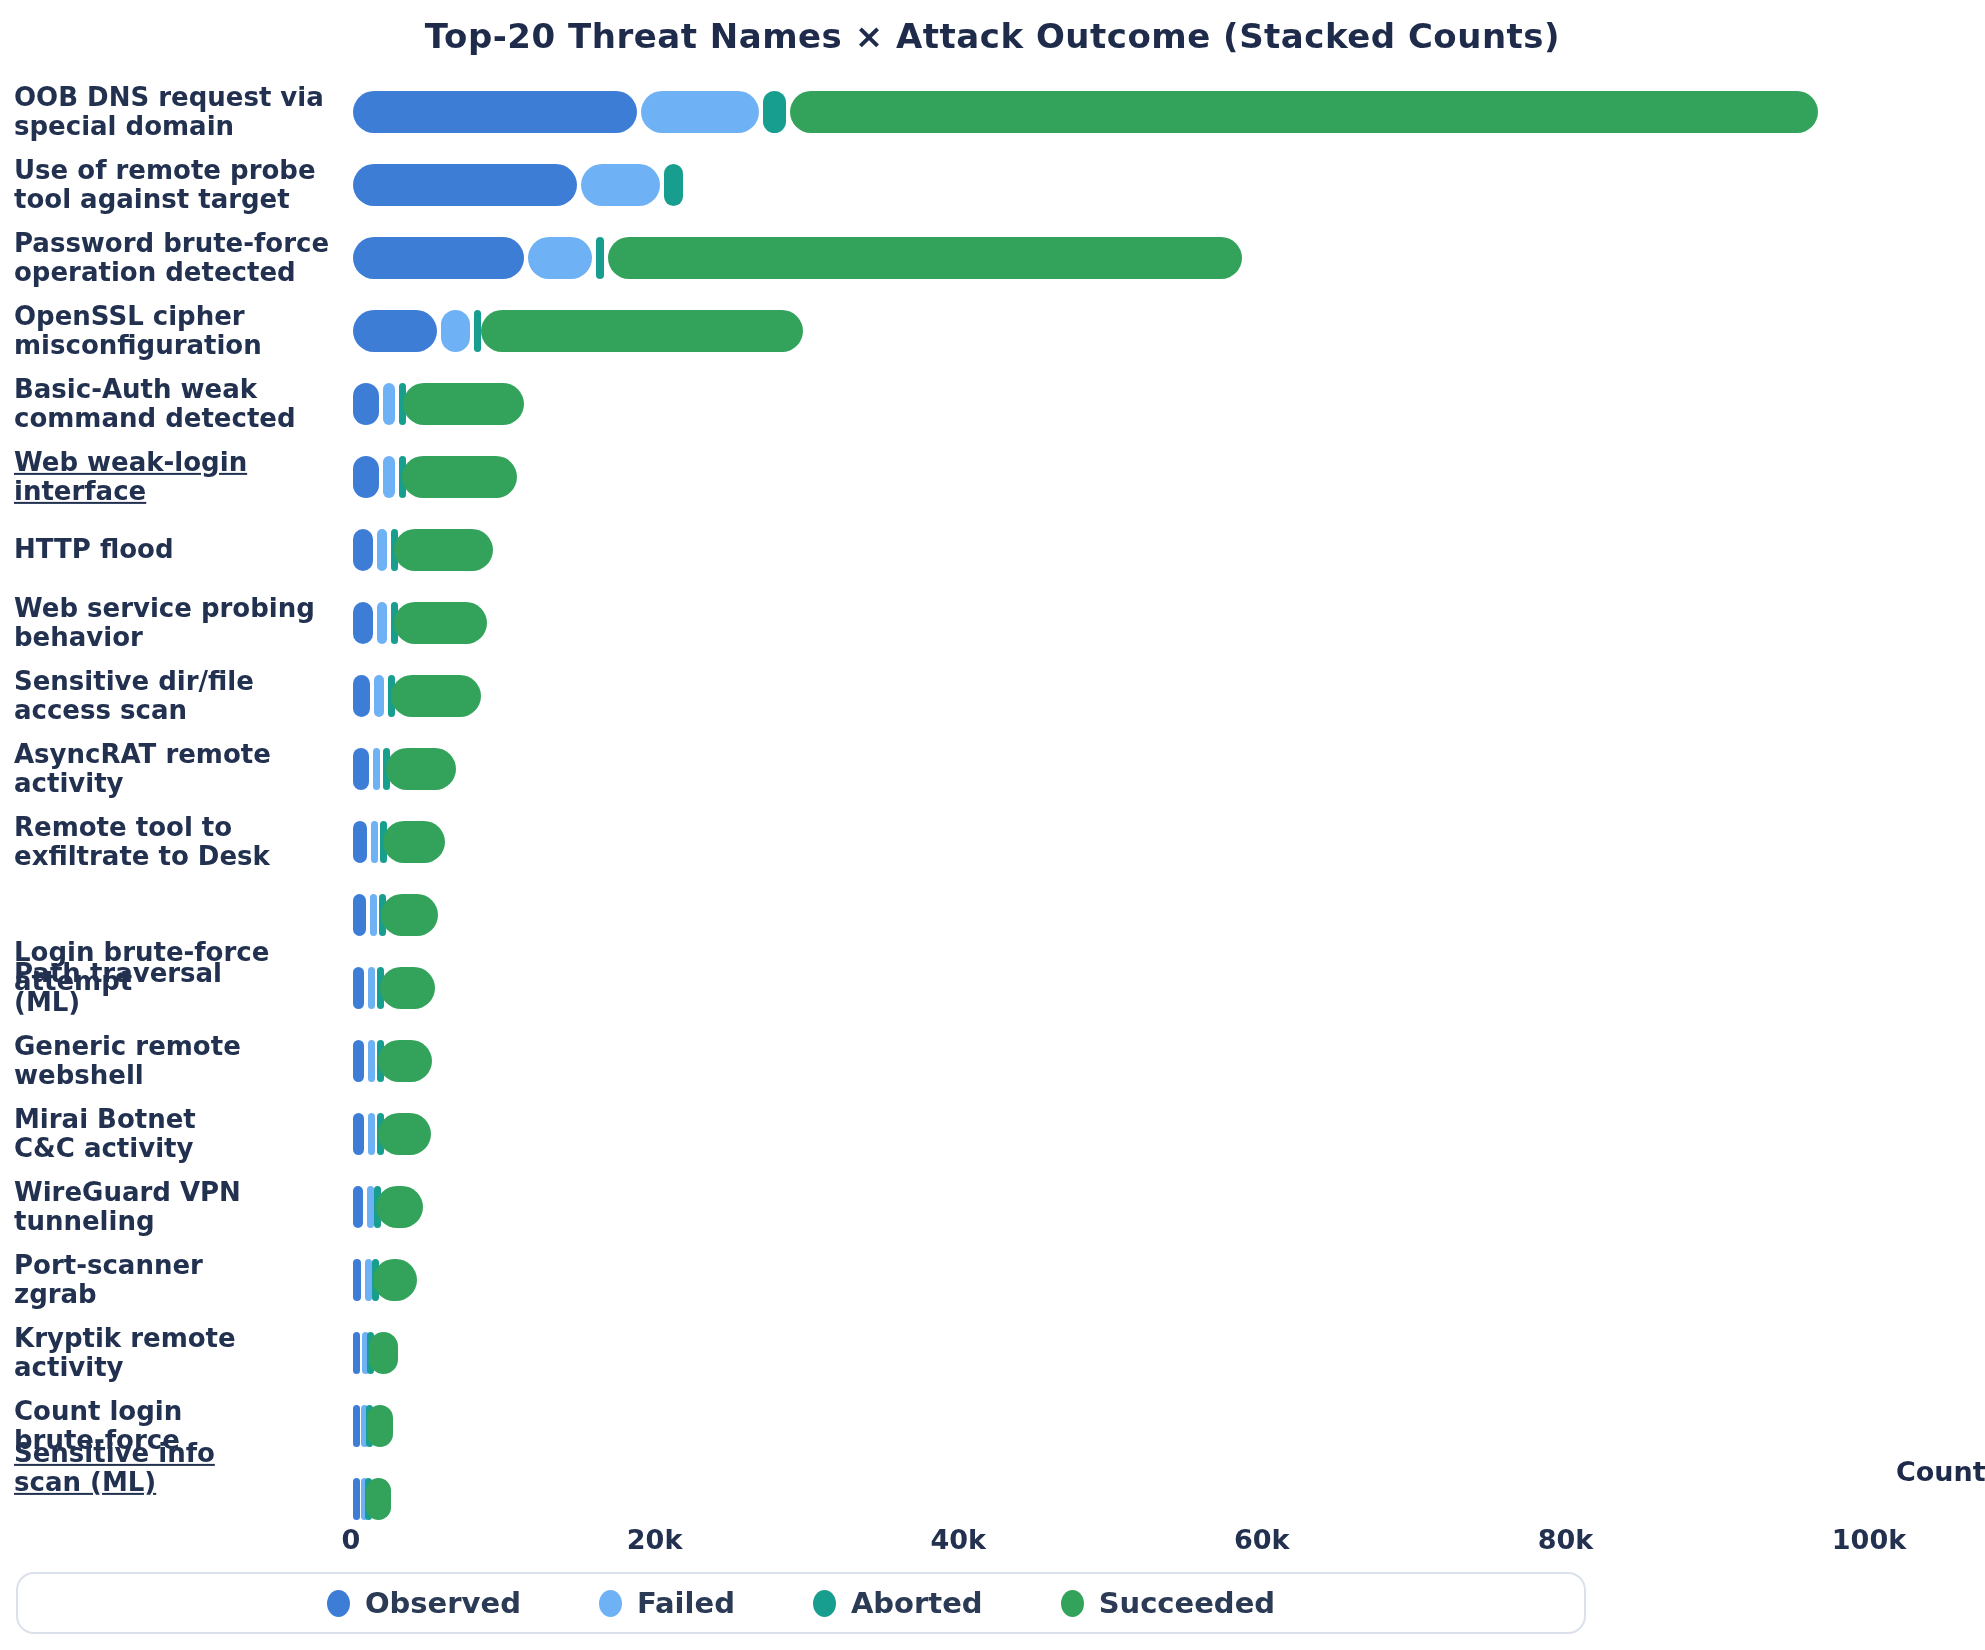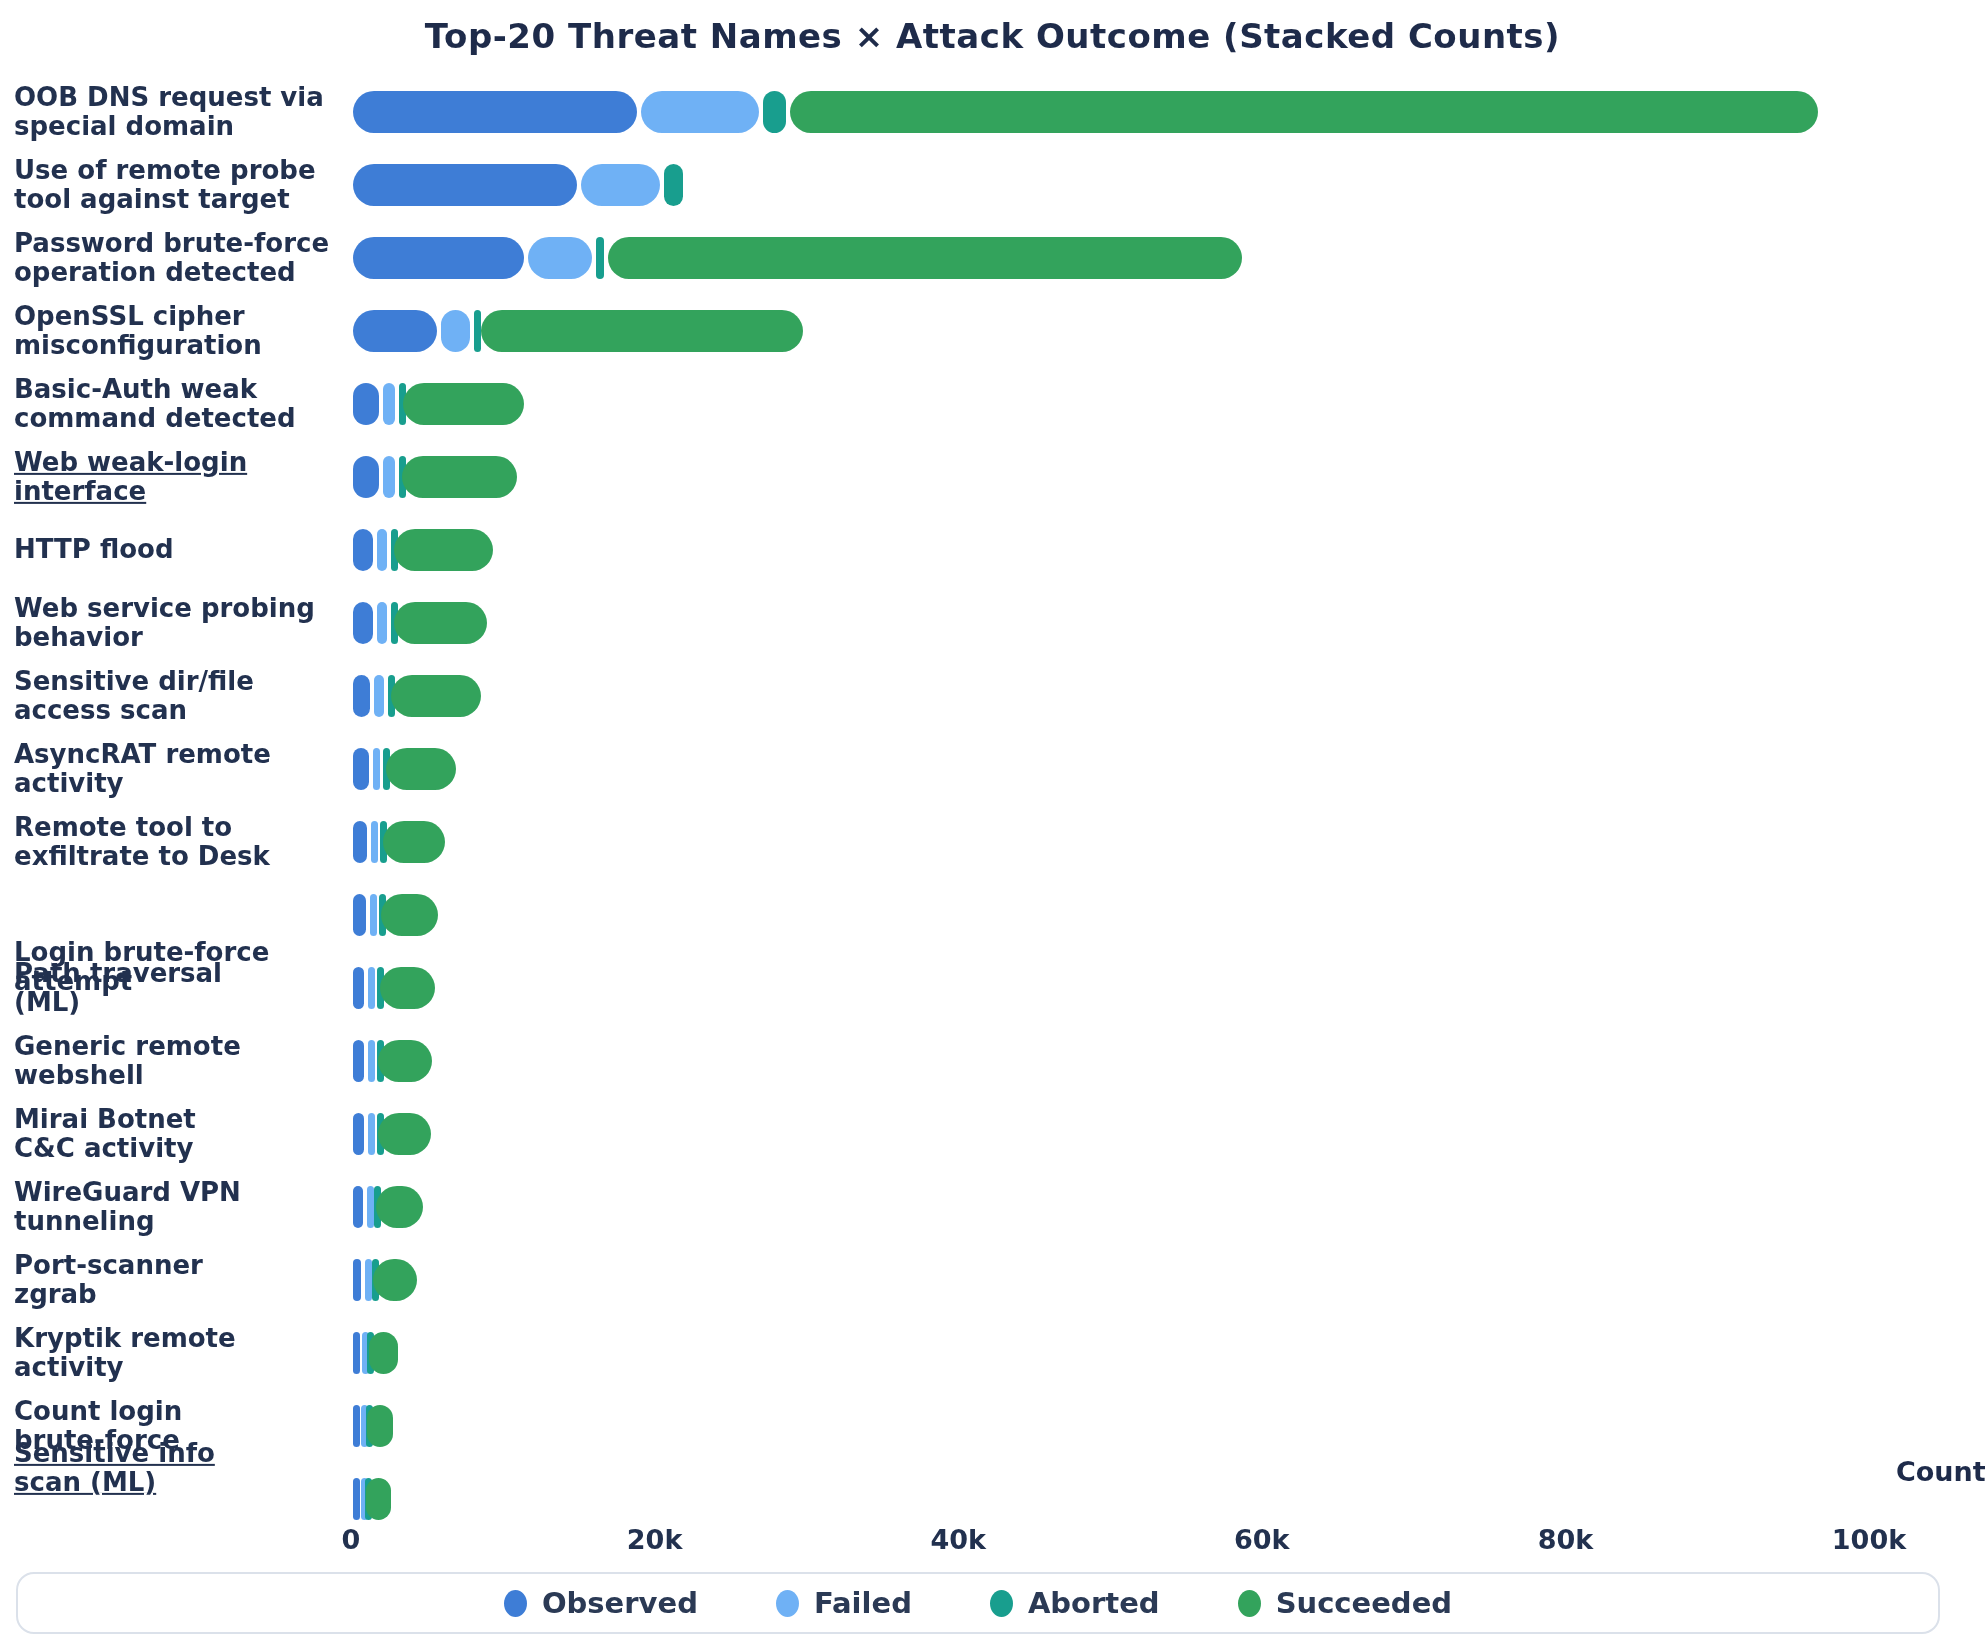--- a/index.html
+++ b/index.html
@@ -5,21 +5,21 @@
   html,body{margin:0;padding:0;background:#ffffff;}
   body{font-family:"DejaVu Sans","Liberation Sans",sans-serif;color:#22314f;}
   #chart{position:relative;width:1985px;height:1650px;background:#ffffff;overflow:hidden;}
   .title{position:absolute;top:16px;left:0;width:100%;text-align:center;
          font-size:34px;font-weight:700;letter-spacing:.5px;color:#1e2b4a;}
   .cat-label{position:absolute;left:14px;width:340px;font-size:26px;font-weight:700;
              line-height:1.12;white-space:pre-line;transform:translateY(-50%);color:#22314f;}
   .seg{position:absolute;height:42px;border-radius:21px;}
   .tick{position:absolute;font-size:27px;font-weight:700;transform:translateX(-50%);color:#22314f;}
   .unit{position:absolute;font-size:27px;font-weight:700;color:#1e2b4a;}
-  .legend-box{position:absolute;left:16px;width:1924px;top:1572px;height:62px;
+  .legend-box{position:absolute;left:16px;width:1570px;top:1572px;height:62px;
               border:2px solid #dbe1ea;border-radius:18px;box-sizing:border-box;
               display:flex;align-items:center;justify-content:center;gap:78px;background:#ffffff;}
   .legend-item{display:flex;align-items:center;gap:15px;font-size:29px;font-weight:700;
                color:#2b3a55;cursor:pointer;}
   .legend-dot{display:inline-block;width:23px;height:27px;border-radius:50%;}
 </style>
 </head>
 <body>
 
 <div id="chart">

